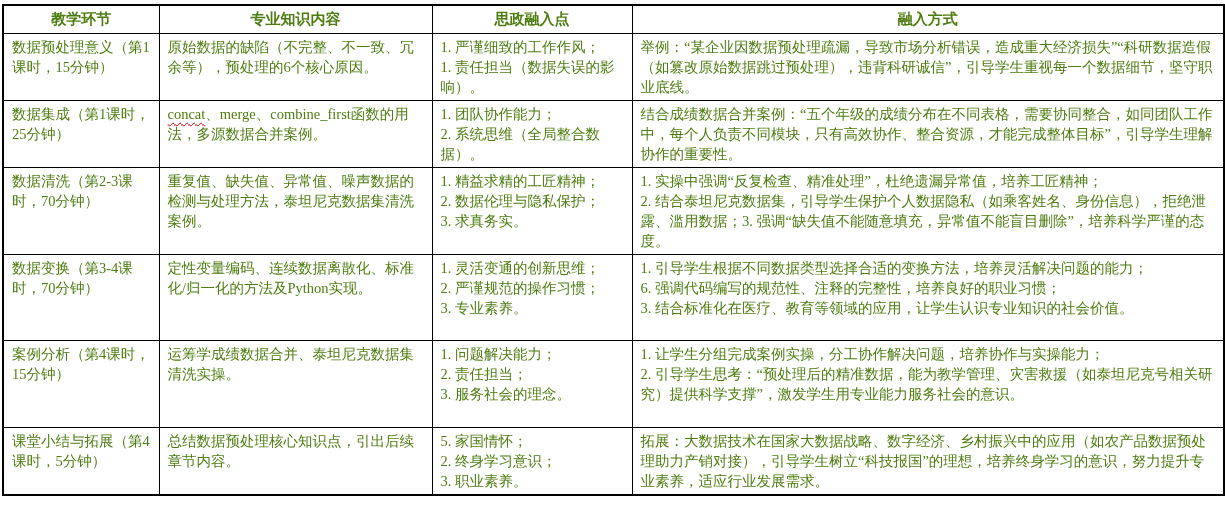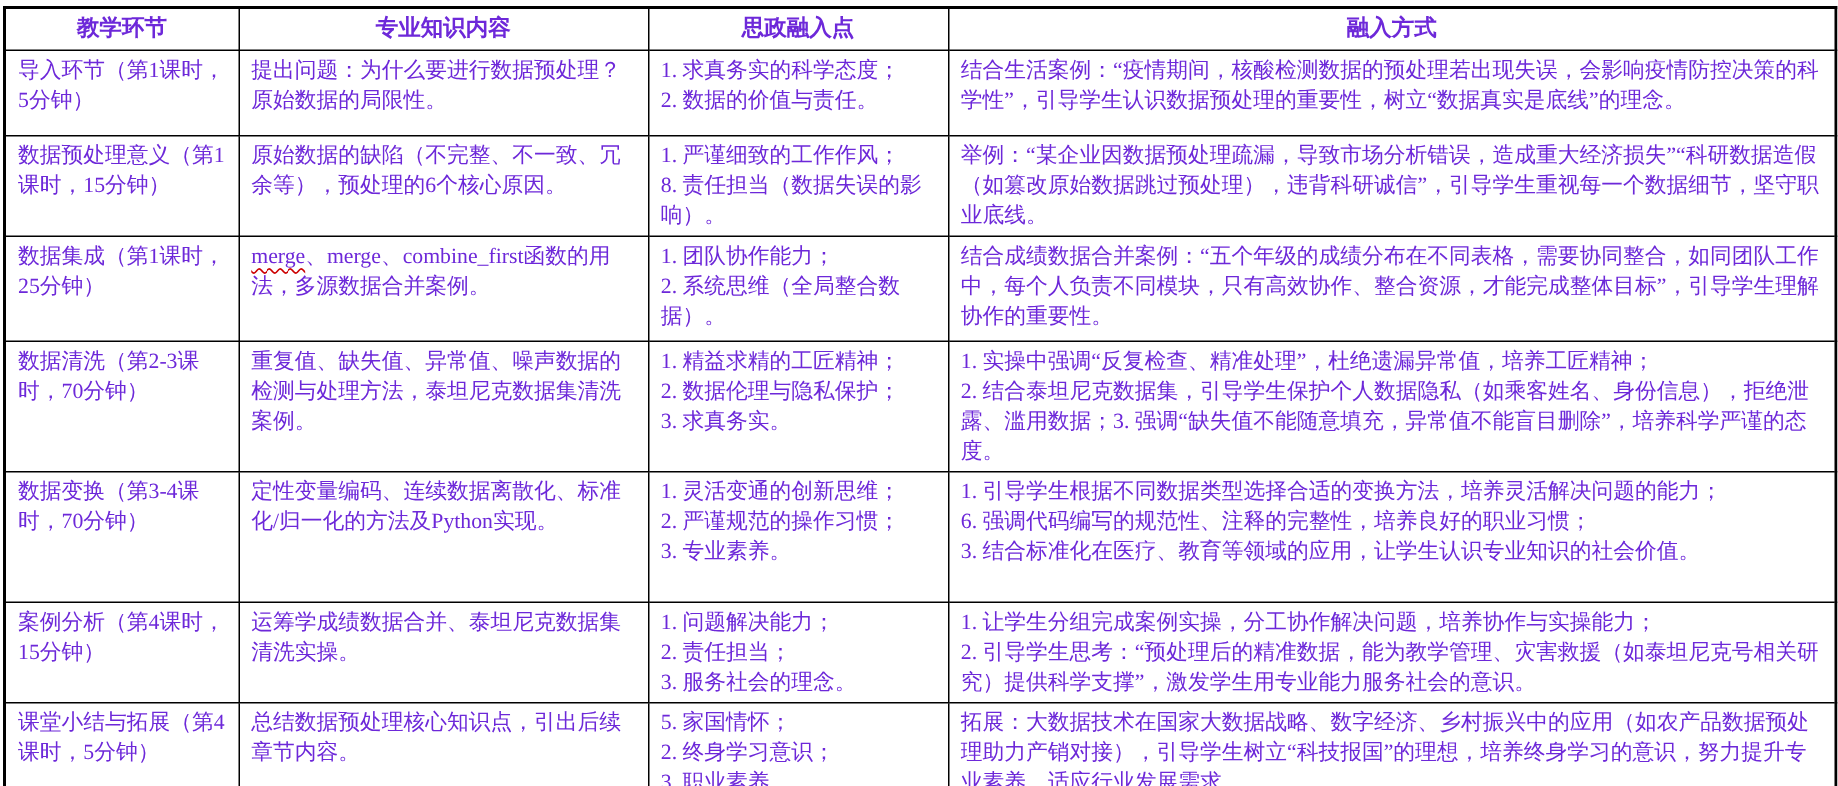--- a/index.html
+++ b/index.html
@@ -23,21 +23,21 @@
     border: 2px solid #000000;
     background: #ffffff;
   }
   col.c1 { width: 156px; }
   col.c2 { width: 273px; }
   col.c3 { width: 200px; }
   col.c4 { width: 592px; }
   th, td {
     border: 1px solid #000000;
     vertical-align: top;
-    color: #6d28d9;
+    color: #4d7c0f;
     box-sizing: border-box;
   }
   th {
     font-size: 15px;
     font-weight: bold;
     text-align: center;
     padding: 4px 4px;
     line-height: 19px;
   }
   td {
@@ -78,54 +78,39 @@
       <tr>
         <th>教学环节</th>
         <th>专业知识内容</th>
         <th>思政融入点</th>
         <th>融入方式</th>
       </tr>
     </thead>
     <tbody id="table-body">
         <tr>
           <td>
-            <div class="par">导入环节（第1课时，5分钟）</div>
-          </td>
-          <td>
-            <div class="par">提出问题：为什么要进行数据预处理？原始数据的局限性。</div>
-          </td>
-          <td>
-            <div class="par">1. 求真务实的科学态度；</div>
-            <div class="par">2. 数据的价值与责任。</div>
-          </td>
-          <td>
-            <div class="par">结合生活案例：“疫情期间，核酸检测数据的预处理若出现失误，会影响疫情防控决策的科学性”，引导学生认识数据预处理的重要性，树立“数据真实是底线”的理念。</div>
-          </td>
-        </tr>
-        <tr>
-          <td>
             <div class="par">数据预处理意义（第1课时，15分钟）</div>
           </td>
           <td>
             <div class="par">原始数据的缺陷（不完整、不一致、冗余等），预处理的6个核心原因。</div>
           </td>
           <td>
             <div class="par">1. 严谨细致的工作作风；</div>
-            <div class="par">8. 责任担当（数据失误的影响）。</div>
+            <div class="par">1. 责任担当（数据失误的影响）。</div>
           </td>
           <td>
             <div class="par">举例：“某企业因数据预处理疏漏，导致市场分析错误，造成重大经济损失”“科研数据造假（如篡改原始数据跳过预处理），违背科研诚信”，引导学生重视每一个数据细节，坚守职业底线。</div>
           </td>
         </tr>
         <tr>
           <td>
             <div class="par">数据集成（第1课时，25分钟）</div>
           </td>
           <td>
-            <div class="par"><span class="wavy-red">merge</span>、merge、combine_first函数的用法，多源数据合并案例。</div>
+            <div class="par"><span class="wavy-red">concat</span>、merge、combine_first函数的用法，多源数据合并案例。</div>
           </td>
           <td>
             <div class="par">1. 团队协作能力；</div>
             <div class="par">2. 系统思维（全局整合数据）。</div>
           </td>
           <td>
             <div class="par">结合成绩数据合并案例：“五个年级的成绩分布在不同表格，需要协同整合，如同团队工作中，每个人负责不同模块，只有高效协作、整合资源，才能完成整体目标”，引导学生理解协作的重要性。</div>
           </td>
         </tr>
         <tr>

